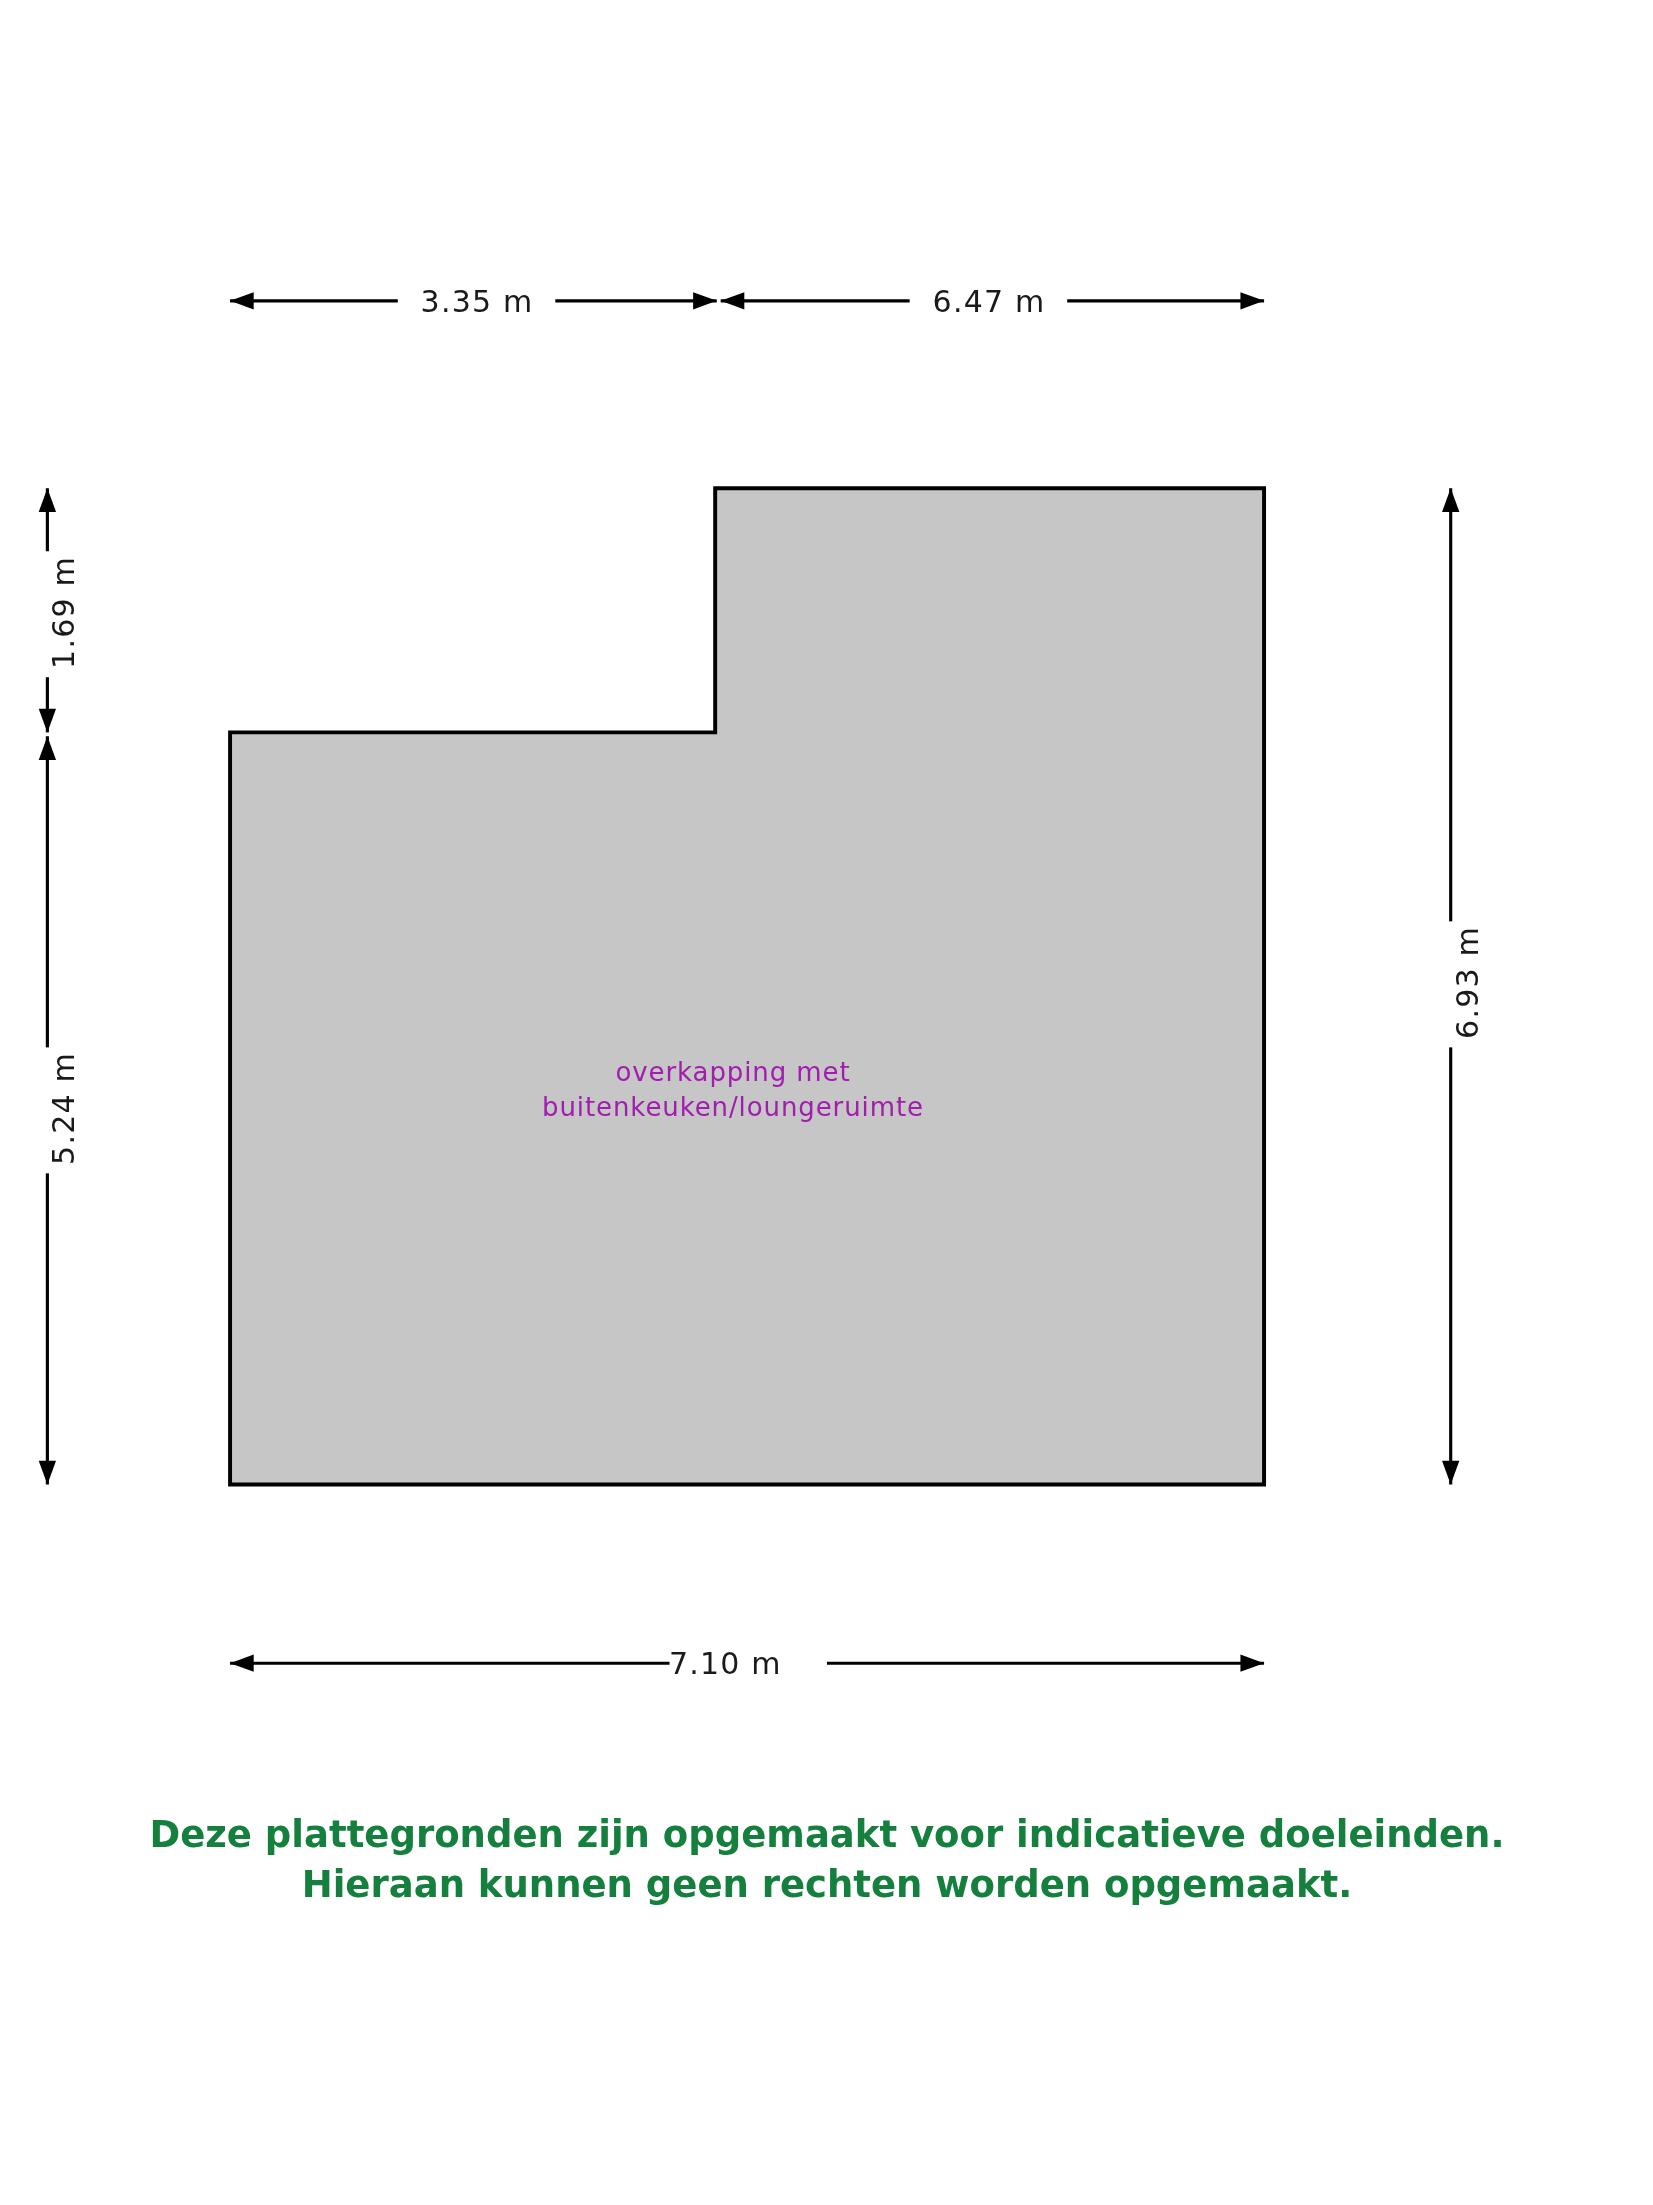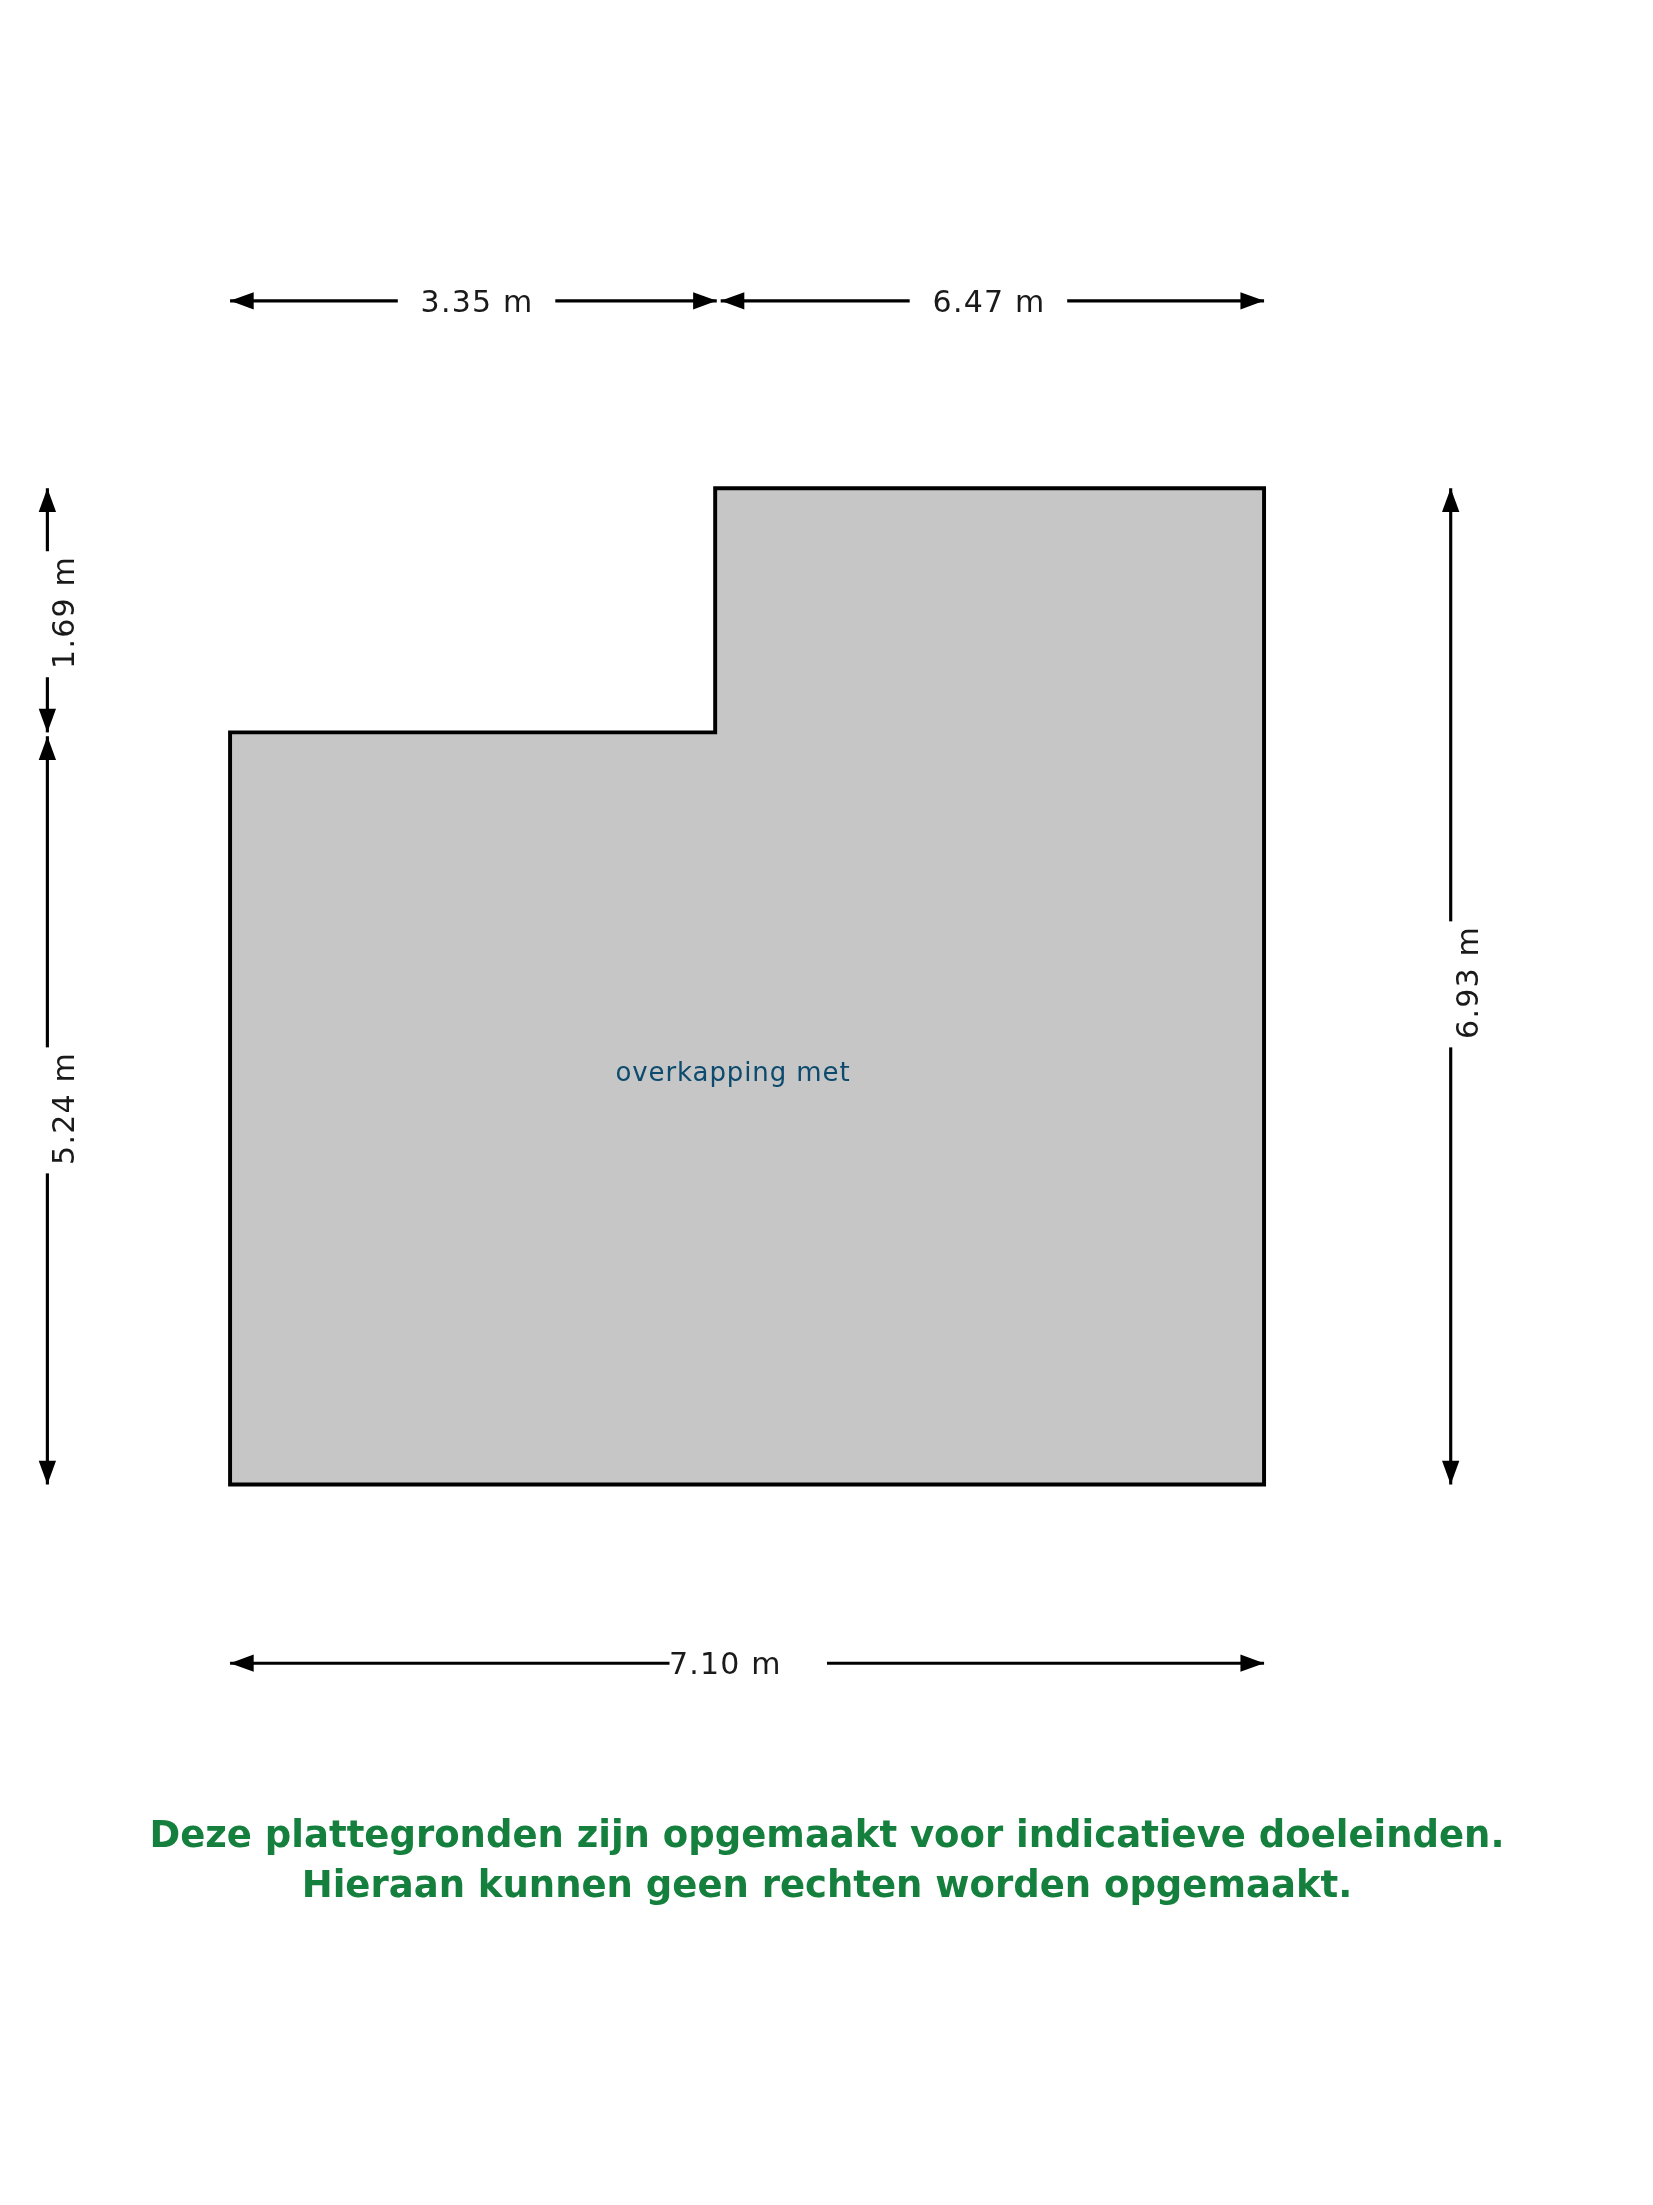--- a/index.html
+++ b/index.html
@@ -37,21 +37,21 @@
     transform-origin: 50% 50%;
   }
 
   .room-label {
     position: absolute;
     text-align: center;
     font-family: "DejaVu Sans", sans-serif;
     font-size: 26px;
     letter-spacing: 0.9px;
     line-height: 1.35;
-    color: #0c4a6e;
+    color: #a21caf;
     white-space: nowrap;
   }
 
   .disclaimer {
     position: absolute;
     left: 0;
     width: 1654px;
     text-align: center;
     font-family: "DejaVu Sans", sans-serif;
     font-weight: bold;
@@ -121,17 +121,18 @@
 <div class="dim-label vertical" style="left:-15.8px; top:595px; width:158px; text-align:center; transform:rotate(-90deg);">1.69 m</div>
 
 <div class="dim-label vertical" style="left:-15.8px; top:1091px; width:158px; text-align:center; transform:rotate(-90deg);">5.24 m</div>
 
 <div class="dim-label vertical" style="left:1388px; top:965px; width:158px; text-align:center; transform:rotate(-90deg);">6.93 m</div>
 
 <div class="dim-label" style="left:669px; top:1646px; width:158px; ">7.10 m</div>
 
 <div class="room-label" style="left:339px; top:1055px; width:788px;">
   <div>overkapping met</div>
+  <div>buitenkeuken/loungeruimte</div>
 </div>
 
 <div class="disclaimer" style="top:1810px;">Deze plattegronden zijn opgemaakt voor indicatieve doeleinden.</div>
 <div class="disclaimer" style="top:1860px;">Hieraan kunnen geen rechten worden opgemaakt.</div>
 
 
 </body></html>

